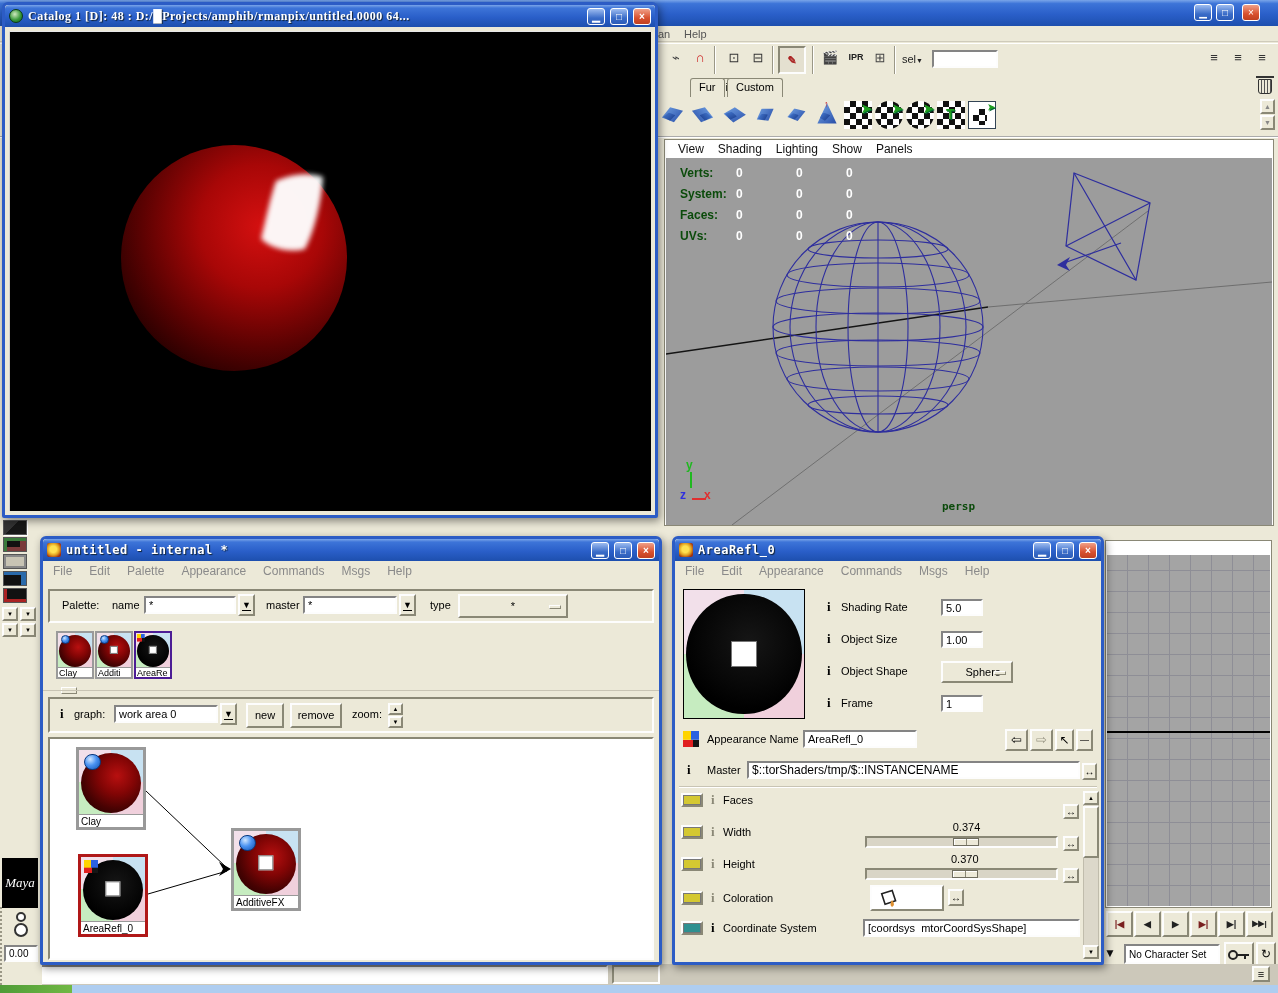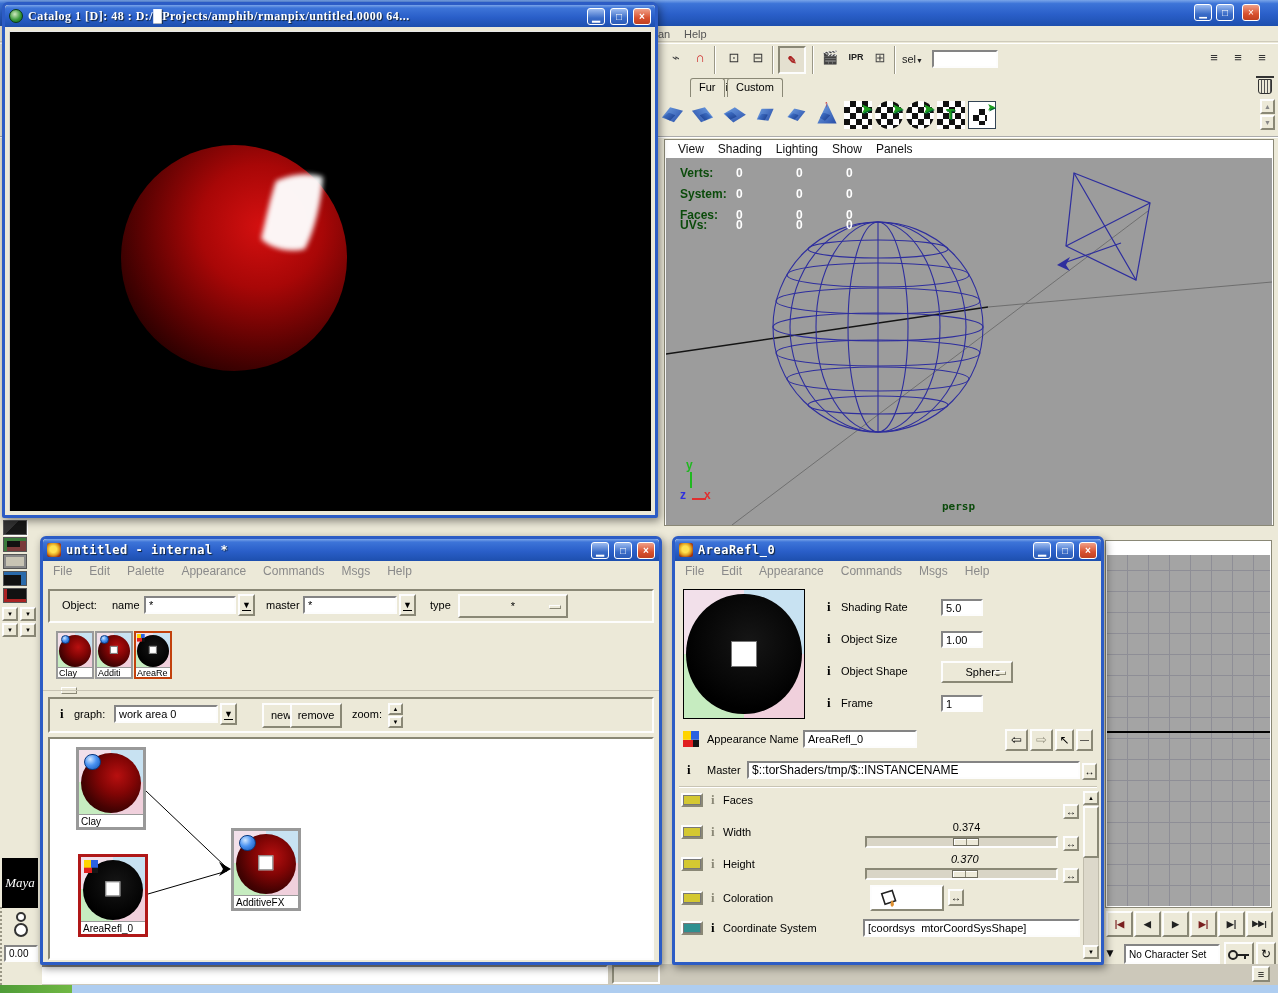--- a/index.html
+++ b/index.html
@@ -206,21 +206,21 @@
       <div class="hud" style="left:14px;top:29px;">
         <span>System:</span>
         <b style="position:absolute;left:56px;">0</b>
         <b style="position:absolute;left:116px;">0</b>
         <b style="position:absolute;left:166px;">0</b></div>
       <div class="hud" style="left:14px;top:50px;">
         <span>Faces:</span>
         <b style="position:absolute;left:56px;">0</b>
         <b style="position:absolute;left:116px;">0</b>
         <b style="position:absolute;left:166px;">0</b></div>
-      <div class="hud" style="left:14px;top:60px;">
+      <div class="hud" style="left:14px;top:71px;">
         <span>UVs:</span>
         <b style="position:absolute;left:56px;">0</b>
         <b style="position:absolute;left:116px;">0</b>
         <b style="position:absolute;left:166px;">0</b></div>
 
       <div class="abs" style="left:14px;top:300px;width:50px;height:56px;font-weight:bold;font-size:12px;">
         <span style="position:absolute;left:6px;top:0;color:#20b820;">y</span>
         <div style="position:absolute;left:10px;top:14px;width:2px;height:16px;background:#20b820;"></div>
         <span style="position:absolute;left:0px;top:30px;color:#3030e0;">z</span>
         <span style="position:absolute;left:24px;top:30px;color:#e03030;">x</span>
@@ -332,21 +332,21 @@
     <span>File</span>
     <span>Edit</span>
     <span>Palette</span>
     <span>Appearance</span>
     <span>Commands</span>
     <span>Msgs</span>
     <span>Help</span>
   </div>
 
   <div class="sunk" style="left:5px;top:50px;width:606px;height:34px;background:#ece9d8;">
-    <span class="lab" style="left:12px;top:8px;">Object:</span>
+    <span class="lab" style="left:12px;top:8px;">Palette:</span>
     <span class="lab" style="left:62px;top:8px;">name</span>
     <input class="entry" style="left: 94px; top: 5px; width: 92px;" value="*">
     <div class="rbtn arrowbtn" style="left:188px;top:3px;"><b>▼</b></div>
     <span class="lab" style="left:216px;top:8px;">master</span>
     <input class="entry" style="left: 253px; top: 5px; width: 94px;" value="*">
     <div class="rbtn arrowbtn" style="left:349px;top:3px;"><b>▼</b></div>
     <span class="lab" style="left:380px;top:8px;">type</span>
     <div class="rbtn tk-opt" style="left:408px;top:3px;width:110px;height:24px;">
       <span>*</span>
         <span class="dash"></span>
@@ -362,38 +362,38 @@
       <div style="font-size:9px;height:11px;line-height:11px;border-top:1px solid #999;padding-left:1px;">Clay</div>
     </div>
     <div class="abs" style="left:47px;top:2px;width:38px;height:48px;border:2px solid #9a9a9a;background:#fff;">
       <div class="nodebg" style="width:34px;height:34px;">
           <div class="sphere red"></div>
           <div class="bball"></div>
           <div class="wsq"></div>
         </div>
       <div style="font-size:9px;height:11px;line-height:11px;border-top:1px solid #999;padding-left:1px;">Additi</div>
     </div>
-    <div class="abs" style="left:86px;top:2px;width:38px;height:48px;border:2px solid #c2410c;background:#fff;">
+    <div class="abs" style="left:86px;top:2px;width:38px;height:48px;border:2px solid #4c1d95;background:#fff;">
       <div class="nodebg" style="width:34px;height:34px;">
           <div class="sphere black"></div>
           <div class="minirgb"></div>
           <div class="wsq"></div>
         </div>
       <div style="font-size:9px;height:11px;line-height:11px;border-top:1px solid #999;padding-left:1px;">AreaRe</div>
     </div>
   </div>
   <div class="abs" style="left:18px;top:148px;width:16px;height:7px;background:#ece9d8;border:1px solid;border-color:#fff #8a8876 #8a8876 #fff;"></div>
   <div class="abs" style="left:0;top:151px;right:0;height:1px;background:#c8c4b4;"></div>
 
   <div class="sunk" style="left:5px;top:158px;width:606px;height:36px;background:#ece9d8;">
     <span class="info" style="left:10px;top:7px;">i</span>
     <span class="lab" style="left:24px;top:9px;">graph:</span>
     <input class="entry" style="left: 64px; top: 6px; width: 104px;" value="work area 0">
     <div class="rbtn arrowbtn" style="left:170px;top:4px;"><b>▼</b></div>
-    <div class="rbtn" style="left:196px;top:4px;width:38px;height:25px;line-height:21px;margin-left:16px;"><span>new</span></div>
+    <div class="rbtn" style="left:196px;top:4px;width:38px;height:25px;line-height:21px;"><span>new</span></div>
     <div class="rbtn" style="left:240px;top:4px;width:52px;height:25px;line-height:21px;"><span>remove</span></div>
     <span class="lab" style="left:302px;top:9px;">zoom:</span>
     <div class="rbtn" style="left:338px;top:4px;width:15px;height:12px;font-size:6px;line-height:9px;">▲</div>
     <div class="rbtn" style="left:338px;top:17px;width:15px;height:12px;font-size:6px;line-height:9px;">▼</div>
   </div>
 
   <div class="sunk" style="left:5px;top:198px;width:606px;height:223px;background:#fff;overflow:hidden;">
     <svg width="606" height="223" style="position:absolute;left:0;top:0;">
       <line x1="96" y1="52" x2="177" y2="129" stroke="#000" stroke-width="1"></line>
       <line x1="98" y1="155" x2="177" y2="132" stroke="#000" stroke-width="1"></line>
@@ -512,21 +512,21 @@
     </div>
     <div class="rbtn" style="left:388px;top:13px;width:16px;height:15px;line-height:11px;font-size:10px;">↔</div>
   </div>
   <div class="srow" style="top:316px;">
     <span class="pswatch" style="left:6px;top:2px;">
         <i style="background:#d4c832;"></i>
       </span>
     <span class="info" style="left:36px;top:1px;color:#8a8876;">i</span>
     <span class="lab" style="left:48px;top:3px;">Height</span>
     <div class="slider">
-      <span class="sval" style="left: 51.7%; font-style: italic;">0.370</span>
+      <span class="sval" style="left: 51.7%;">0.370</span>
       <div class="strack">
         <div class="sthumb" style="left: 51.7%;"></div>
       </div>
     </div>
     <div class="rbtn" style="left:388px;top:13px;width:16px;height:15px;line-height:11px;font-size:10px;">↔</div>
   </div>
 
   <div class="abs" style="left:0;top:348px;width:426px;height:30px;">
     <span class="pswatch" style="left:6px;top:4px;">
         <i style="background:#d4c832;"></i>

